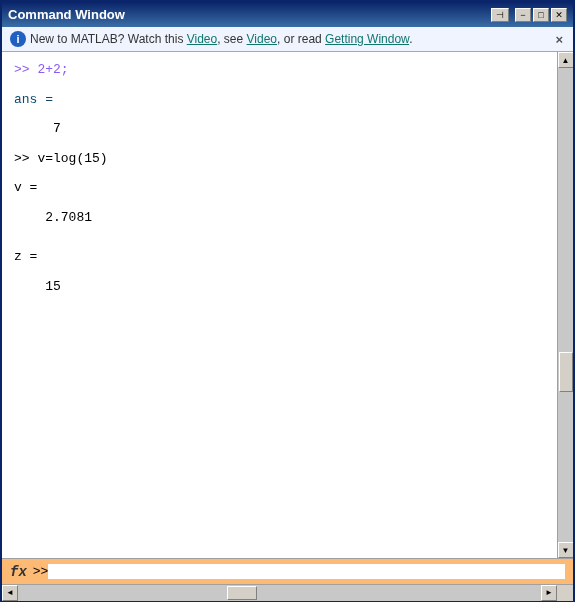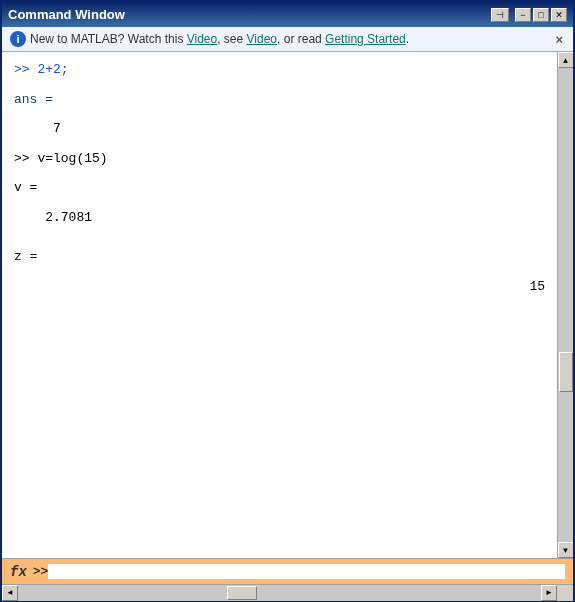--- a/index.html
+++ b/index.html
@@ -289,43 +289,43 @@
       <div class="pin-btn">⊣</div>
       <div class="title-btn">−</div>
       <div class="title-btn">□</div>
       <div class="title-btn">✕</div>
     </div>
   </div>
 
   <div class="info-bar">
     <div class="info-icon">i</div>
     <span class="info-text">
-      <span>New to MATLAB? Watch this </span><a class="info-link">Video</a><span>, see </span><a class="info-link">Video</a><span>, or read </span><a class="info-link">Getting Started</a><span>.</span>
+      <span>New to MATLAB? Watch this </span><a class="info-link">Video</a><span>, see </span><a class="info-link">Video</a><span>, or read </span><a class="info-link">Getting Window</a><span>.</span>
     </span>
     <span class="info-close">×</span>
   </div>
 
   <div class="content-area">
     <div class="console-area" id="console-output">
-    <div class="console-line" style="color: #1d4ed8;">&gt;&gt; 2+2;</div>
+    <div class="console-line" style="color: #8b5cf6;">&gt;&gt; 2+2;</div>
         <div style="height: 10px;"></div>
         <div class="console-line" style="color: #0c4a6e;">ans =</div>
         <div style="height: 10px;"></div>
         <div class="console-line" style="color: rgb(0, 0, 0);">     7</div>
         <div style="height: 10px;"></div>
         <div class="console-line" style="color: rgb(0, 0, 0);">&gt;&gt; v=log(15)</div>
         <div style="height: 10px;"></div>
         <div class="console-line" style="color: rgb(0, 0, 0);">v =</div>
         <div style="height: 10px;"></div>
         <div class="console-line" style="color: rgb(0, 0, 0);">    2.7081</div>
         <div style="height: 10px;"></div>
         <div style="height: 10px;"></div>
         <div class="console-line" style="color: rgb(0, 0, 0);">z =</div>
         <div style="height: 10px;"></div>
-        <div class="console-line" style="color: rgb(0, 0, 0); text-align: right;">    15</div>
+        <div class="console-line" style="color: rgb(0, 0, 0);">    15</div>
         <div style="height: 10px;"></div>
       </div>
 
     <div class="scrollbar-y">
       <div class="scroll-arrow">▲</div>
       <div class="scroll-track">
         <div class="scroll-thumb"></div>
       </div>
       <div class="scroll-arrow">▼</div>
     </div>

